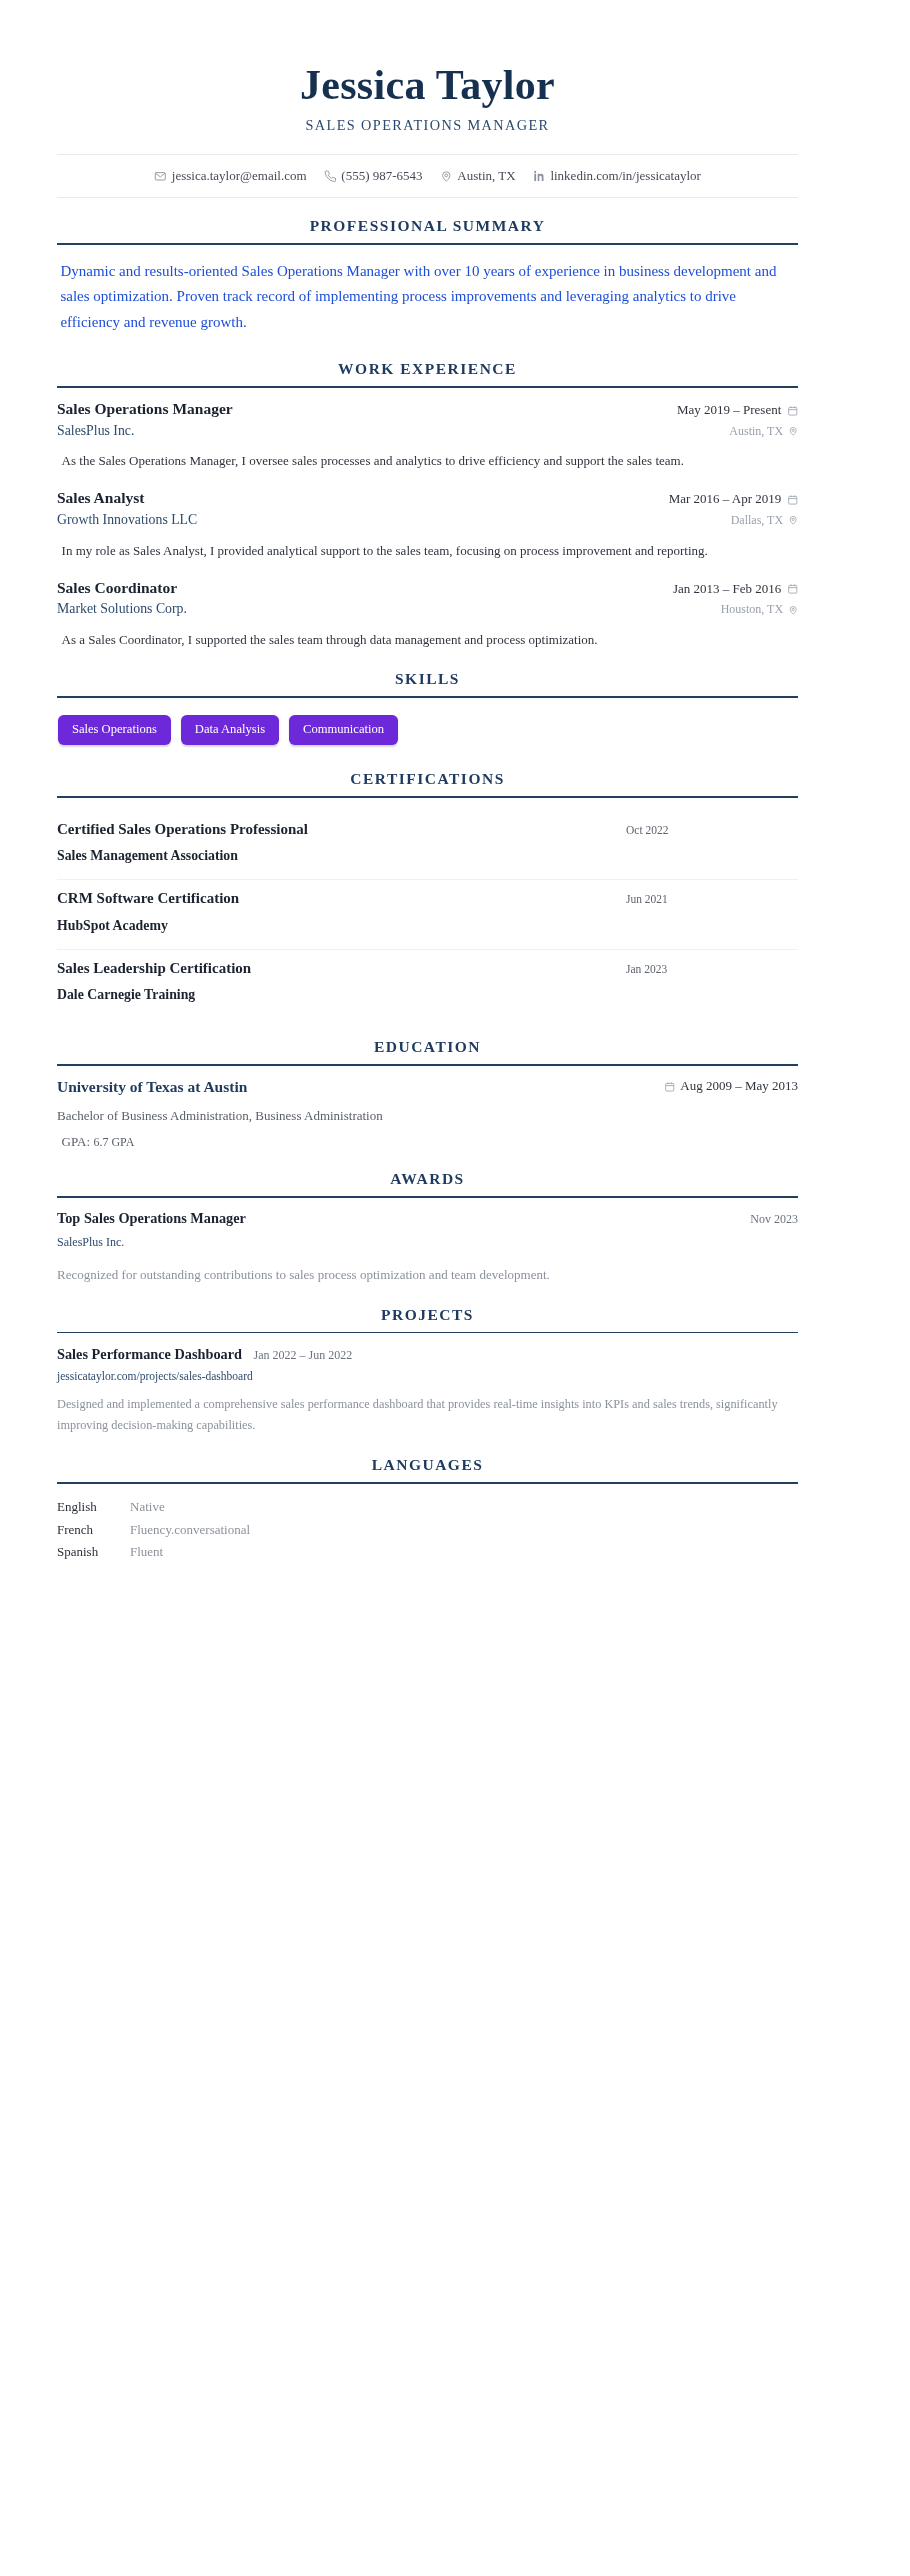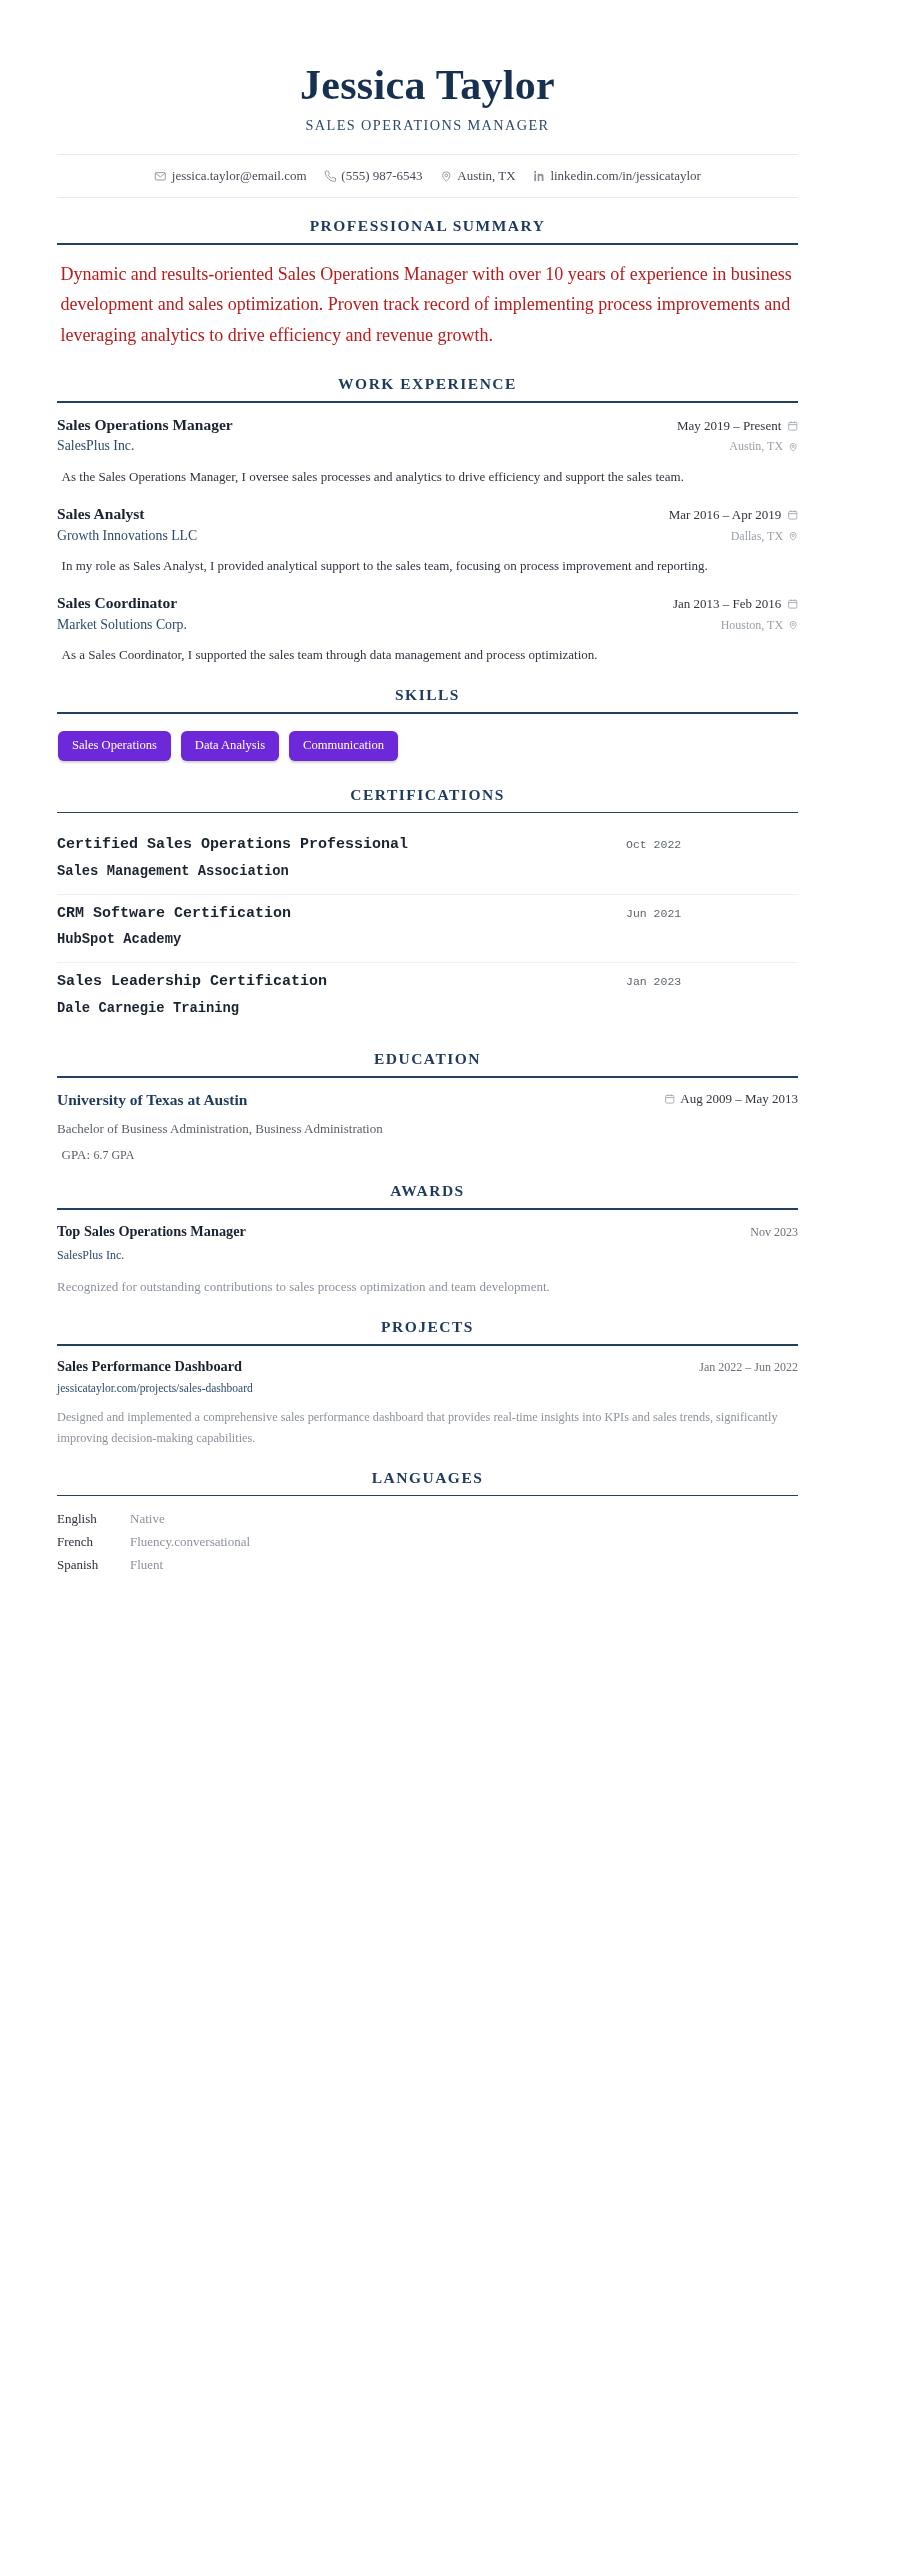--- a/index.html
+++ b/index.html
@@ -81,23 +81,23 @@
   .section-rule {
     height: 1.7px;
     background: #24405f;
     width: 100%;
   }
 
   .section-body { padding-top: 12.6px; }
 
   
   .summary-text {
-    font-size: 18px;
+    font-size: 15px;
     line-height: 1.72;
-    color: #b91c1c;
+    color: #1d4ed8;
     padding: 1.1px 3.4px 4.6px 3.4px;
   }
 
   
   .job { margin-bottom: 17px; }
   .job:last-child { margin-bottom: 3.4px; }
 
   .job-row {
     display: flex;
     justify-content: space-between;
@@ -167,21 +167,20 @@
     padding: 8px 13.8px;
     border-radius: 5.7px;
     box-shadow: 0 1.1px 1.7px rgba(20,35,60,0.18);
     line-height: 1.1;
   }
 
   
   .cert {
     padding: 10.3px 0 15px 0;
     border-bottom: 1.1px solid #eef0f3;
-    font-family: Liberation Mono, monospace;
   }
   .cert:last-child { border-bottom: none; }
 
   .cert-row {
     display: flex;
     justify-content: space-between;
     align-items: baseline;
     gap: 11.5px;
   }
 
@@ -273,21 +272,21 @@
   .award-desc {
     margin-top: 13.8px;
     font-size: 13px;
     line-height: 1.7;
     color: #8c929c;
   }
 
   
   .project-row {
     display: flex;
-    justify-content: space-between;
+    justify-content: flex-start;
     align-items: baseline;
     gap: 11.5px;
   }
 
   .project-name {
     font-size: 14.3px;
     font-weight: 700;
     color: #1b2330;
   }
 

